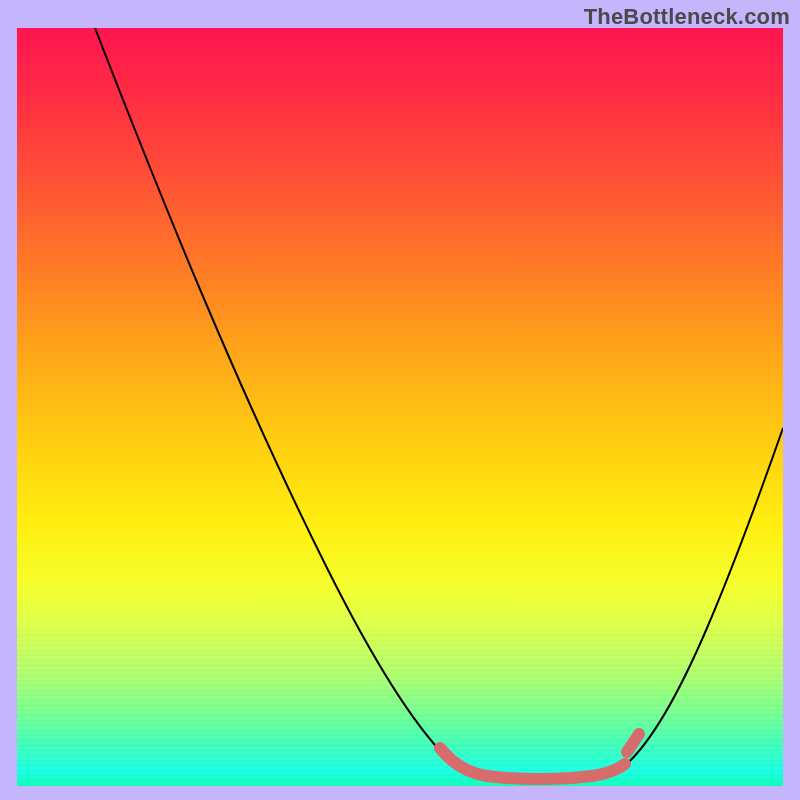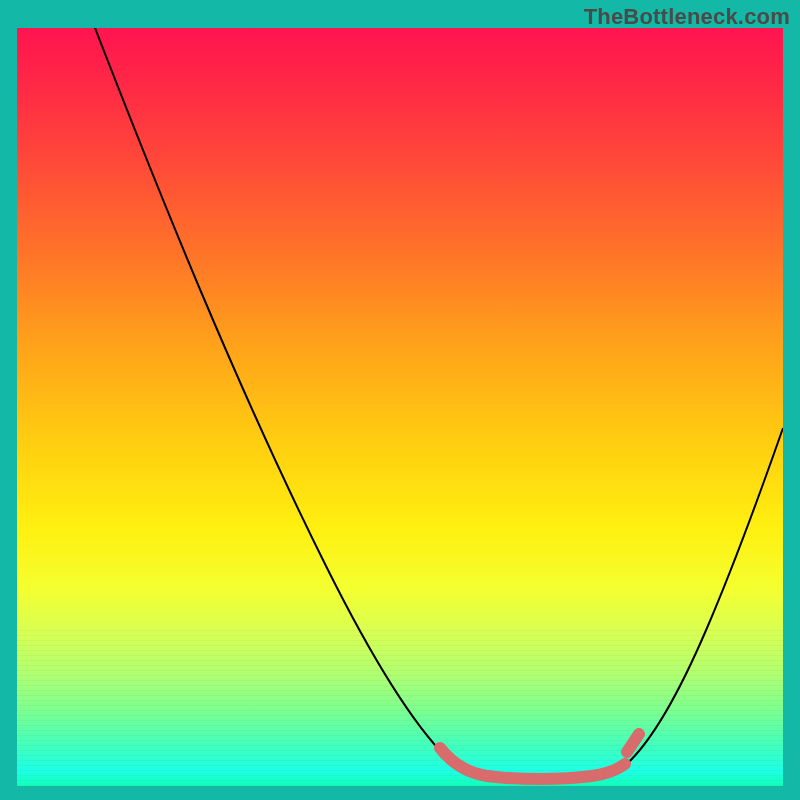--- a/index.html
+++ b/index.html
@@ -8,21 +8,21 @@
     width: 800px;
     height: 800px;
     background: #000;
     overflow: hidden;
     font-family: Arial, Helvetica, sans-serif;
   }
   .stage {
     position: relative;
     width: 800px;
     height: 800px;
-    background: #14b8a6;
+    background: #c4b5fd;
   }
   .watermark {
     position: absolute;
     top: 4px;
     right: 10px;
     color: #4a4a4a;
     font-size: 22px;
     font-weight: 600;
     letter-spacing: 0.2px;
     z-index: 10;

